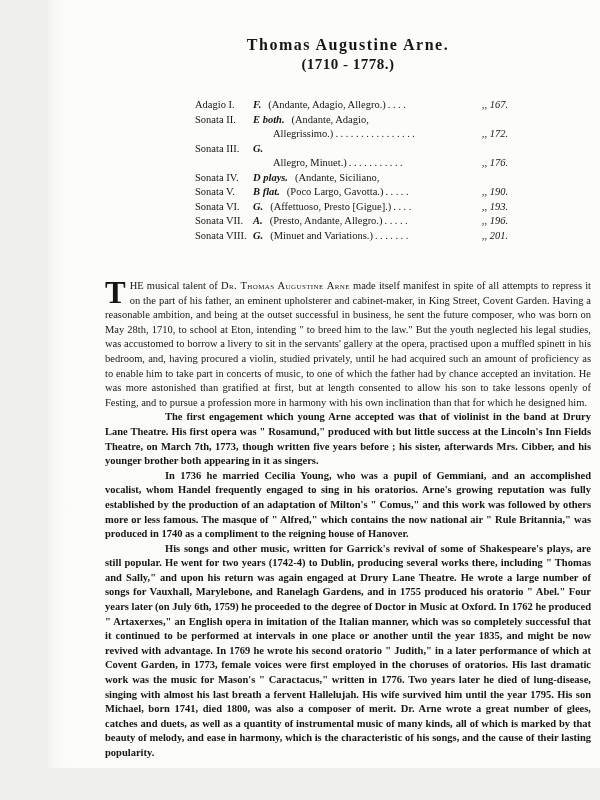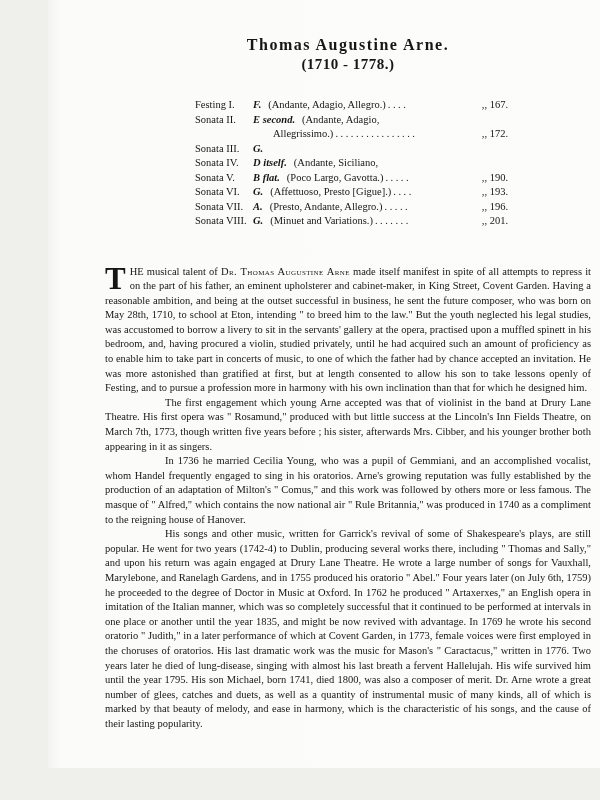--- a/index.html
+++ b/index.html
@@ -35,75 +35,80 @@
     width:313px;
     font-size:10.5px;
     line-height:14.5px;
   }
   .s-line{display:flex;align-items:baseline;}
   .s-line.cont{padding-left:78px;}
   .s-name{flex:0 0 58px;white-space:pre;}
   .s-key{font-style:italic;font-weight:bold;margin-right:7px;white-space:pre;}
   .s-desc{white-space:pre;}
   .s-dots{margin-left:2px;letter-spacing:2.5px;white-space:pre;}
-  .s-page{margin-left:auto;white-space:pre;padding-left:6px;}
+  .s-page{margin-left:auto;white-space:pre;padding-left:6px;font-style:italic;}
   .article{
     margin:36px 57px 0 57px;
     font-size:10.5px;
     line-height:14.6px;
     text-align:justify;
   }
   .article p{margin:0;}
-  .article p.ind{text-indent:60px;}
+  .article p.ind{text-indent:60px;font-weight:bold;}
   .dropcap{
     float:left;
     font-size:31px;
     line-height:25px;
     font-weight:bold;
     margin:1px 4px 0 0;
   }
   .sc{font-variant:small-caps;letter-spacing:0.4px;}
 </style>
 </head>
 <body>
 
 <div class="sheet">
 
   <div class="title">Thomas Augustine Arne.</div>
   <div class="subtitle">(1710 - 1778.)</div>
 
   <div class="sonata-list">
 
     <div class="s-line">
-      <span class="s-name">Festing I.</span>
+      <span class="s-name">Adagio I.</span>
       <span class="s-key">F.</span>
       <span class="s-desc">(Andante, Adagio, Allegro.)</span>
       <span class="s-dots">....</span>
       <span class="s-page">,, 167.</span>
     </div>
 
     <div class="s-line">
       <span class="s-name">Sonata II.</span>
-      <span class="s-key">E second.</span>
+      <span class="s-key">E both.</span>
       <span class="s-desc">(Andante, Adagio,</span>
     </div>
     <div class="s-line cont">
       <span class="s-desc">Allegrissimo.)</span>
       <span class="s-dots">................</span>
       <span class="s-page">,, 172.</span>
     </div>
 
     <div class="s-line">
       <span class="s-name">Sonata III.</span>
       <span class="s-key">G.</span>
     </div>
+    <div class="s-line cont">
+      <span class="s-desc">Allegro, Minuet.)</span>
+      <span class="s-dots">...........</span>
+      <span class="s-page">,, 176.</span>
+    </div>
 
     <div class="s-line">
       <span class="s-name">Sonata IV.</span>
-      <span class="s-key">D itself.</span>
+      <span class="s-key">D plays.</span>
       <span class="s-desc">(Andante, Siciliano,</span>
     </div>
 
     <div class="s-line">
       <span class="s-name">Sonata V.</span>
       <span class="s-key">B flat.</span>
       <span class="s-desc">(Poco Largo, Gavotta.)</span>
       <span class="s-dots">.....</span>
       <span class="s-page">,, 190.</span>
     </div>

